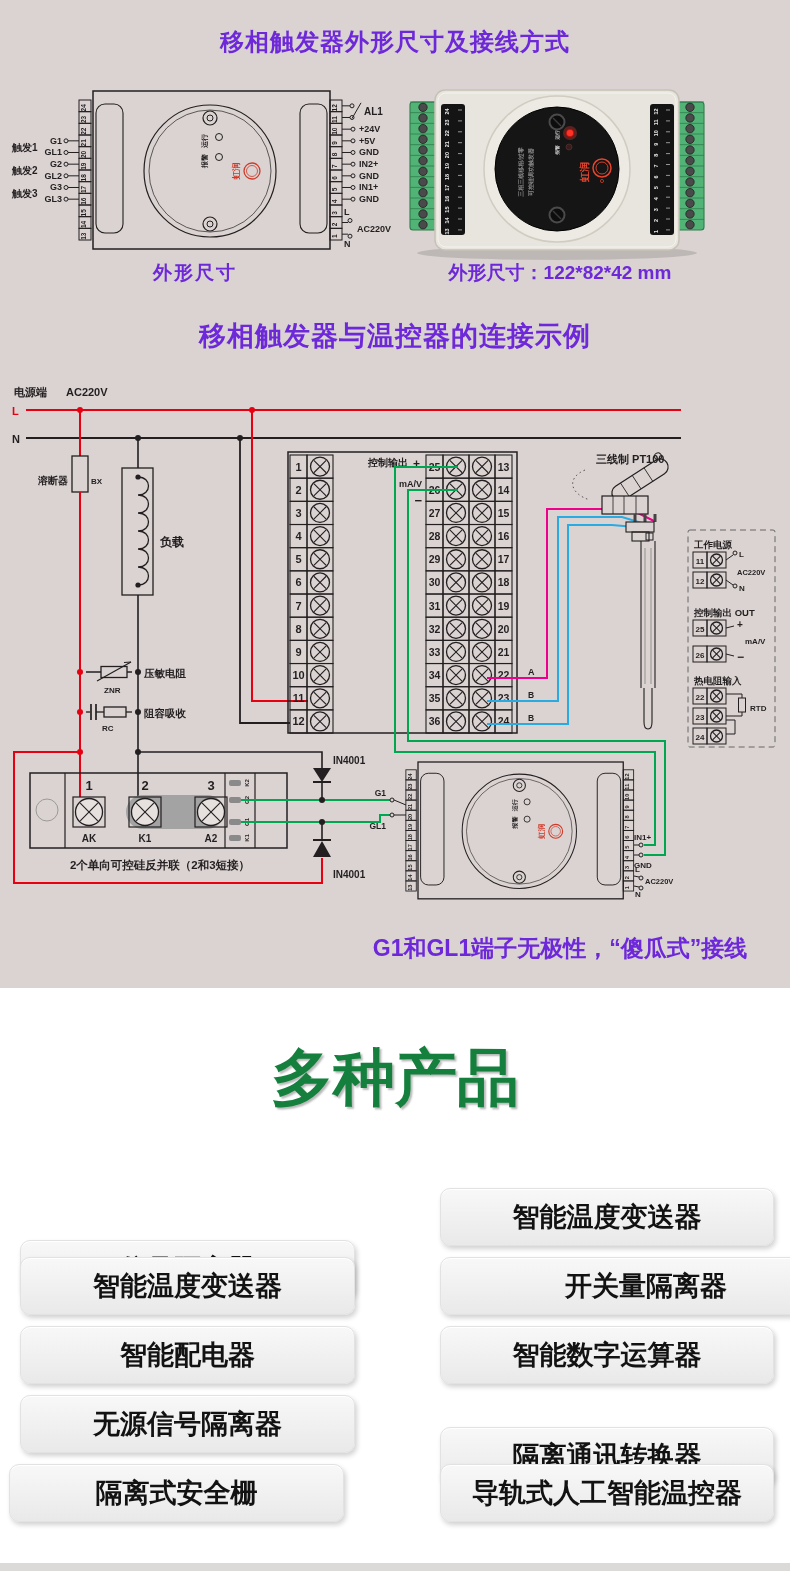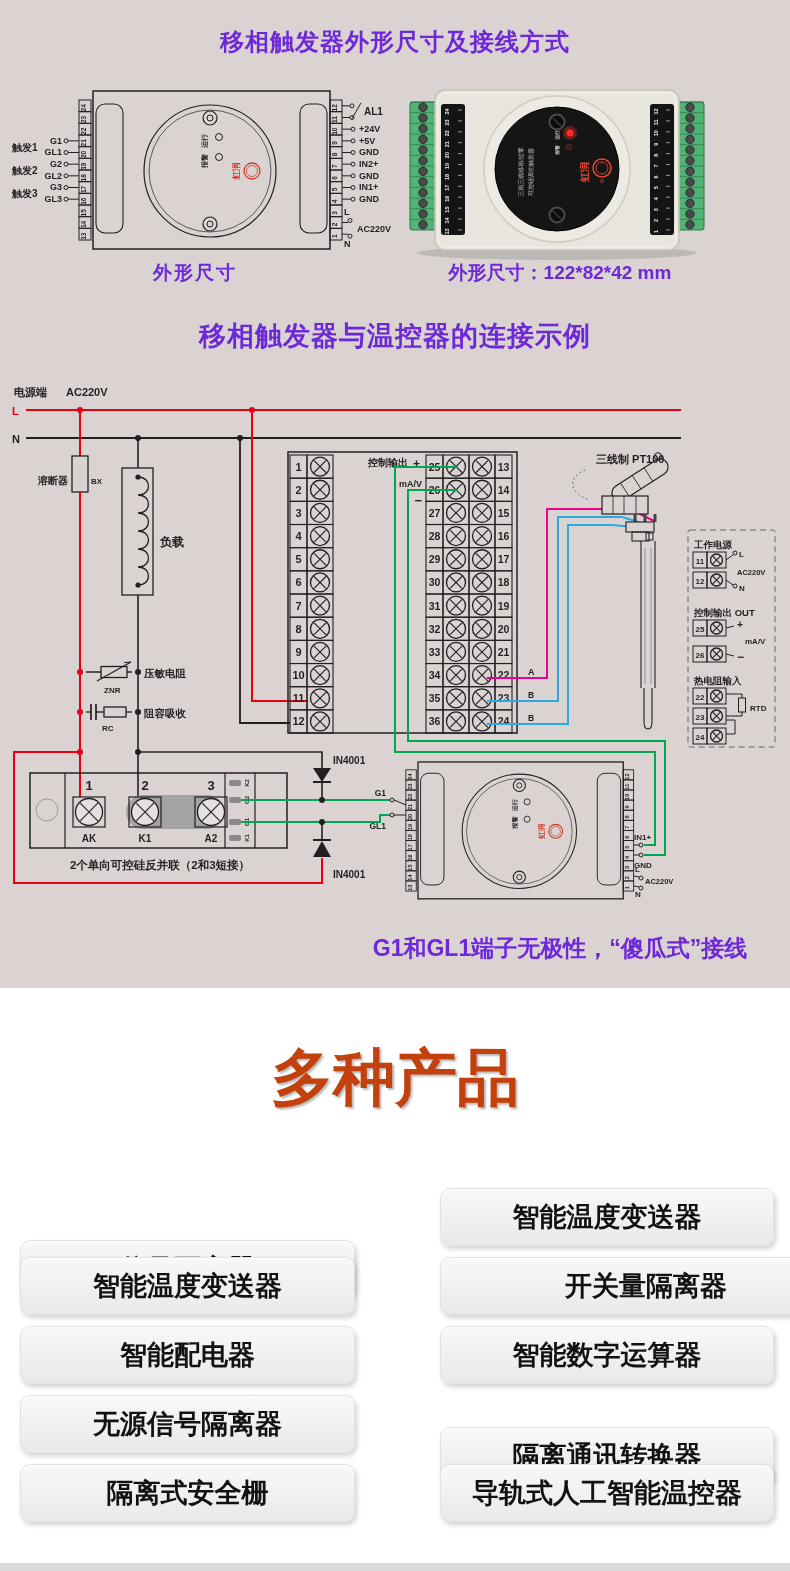--- a/index.html
+++ b/index.html
@@ -9,21 +9,21 @@
   #bottom-strip{position:absolute;left:0;top:1563px;width:790px;height:8px;background:#dcd9d9;}
   svg{position:absolute;left:0;top:0;}
   svg text{font-family:"Liberation Sans","DejaVu Sans",sans-serif;}
   .ttl{position:absolute;text-align:center;color:#6d28d9;font-weight:bold;}
   #title1{top:26px;left:0;width:790px;font-size:24px;letter-spacing:1px;}
   #cap-drawing{top:260px;left:55px;width:280px;font-size:19px;letter-spacing:2px;}
   #cap-size{top:260px;left:415px;width:290px;font-size:19px;}
   #title2{top:318px;left:0;width:790px;font-size:27px;letter-spacing:1px;}
   #cap-g1{top:933px;left:330px;width:460px;font-size:23px;}
   #products-heading{position:absolute;top:1036px;left:0;width:790px;display:flex;justify-content:center;gap:56px;
-    font-size:62px;font-weight:900;color:#c2410c;text-shadow:2px 2px 2px #b9b9b9;}
+    font-size:62px;font-weight:900;color:#15803d;text-shadow:2px 2px 2px #b9b9b9;}
   .pbtn{position:absolute;height:56px;border-radius:10px;display:flex;align-items:center;justify-content:center;
     background:linear-gradient(180deg,#f8f8f8 0%,#efefef 60%,#e9e9e9 100%);
     border:1px solid #e2e2e2;box-shadow:2px 3px 5px rgba(0,0,0,0.18), inset 0 1px 0 #ffffff;
     font-size:27px;font-weight:bold;color:#121212;cursor:pointer;}
 </style>
 </head>
 <body>
 
 <div id="bg-top"></div>
 <div id="bg-bottom"></div>
@@ -881,19 +881,19 @@
 <div class="ttl" id="cap-g1">G1和GL1端子无极性，“傻瓜式”接线</div>
 
 <div id="products-heading">
   <span>多种产品</span>
 </div>
 <div id="products">
     <div class="pbtn" style="left: 20px; top: 1240px; width: 333px;">信号隔离器</div>
     <div class="pbtn" style="left: 20px; top: 1257px; width: 333px;">智能温度变送器</div>
     <div class="pbtn" style="left: 20px; top: 1326px; width: 333px;">智能配电器</div>
     <div class="pbtn" style="left: 20px; top: 1395px; width: 333px;">无源信号隔离器</div>
-    <div class="pbtn" style="left: 20px; top: 1464px; width: 333px;">隔离式安全栅</div>
+    <div class="pbtn" style="left: 9px; top: 1464px; width: 333px;">隔离式安全栅</div>
     <div class="pbtn" style="left: 440px; top: 1188px; width: 332px;">智能温度变送器</div>
     <div class="pbtn" style="left: 440px; top: 1257px; width: 332px; padding-left: 39px;">开关量隔离器</div>
     <div class="pbtn" style="left: 440px; top: 1326px; width: 332px;">智能数字运算器</div>
     <div class="pbtn" style="left: 440px; top: 1395px; width: 332px; margin-top: 32px;">隔离通讯转换器</div>
     <div class="pbtn" style="left: 440px; top: 1464px; width: 332px; text-align: right;">导轨式人工智能温控器</div>
   </div>
 
 </body></html>

